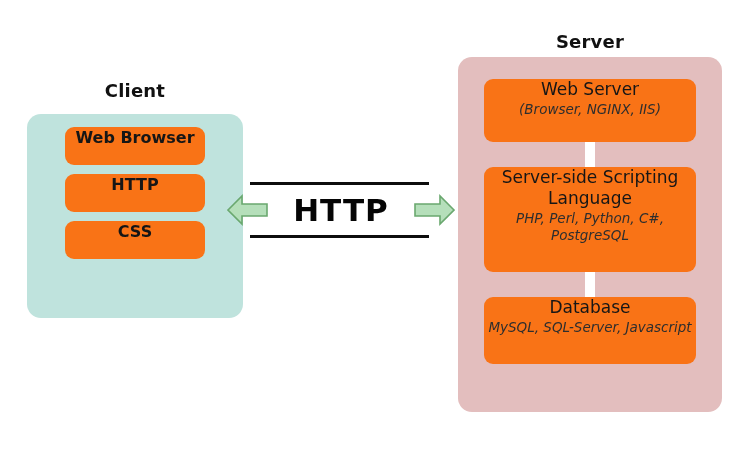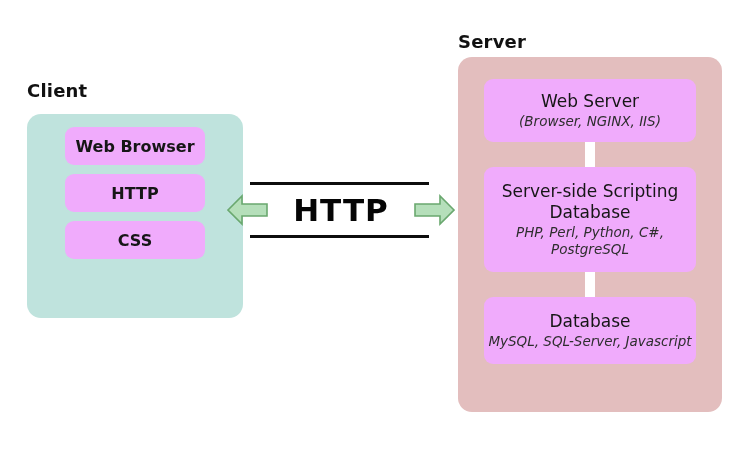--- a/index.html
+++ b/index.html
@@ -15,20 +15,21 @@
     font-family: "DejaVu Sans", "Liberation Sans", sans-serif;
     color: #1a1a1a;
   }
 
   
   .panel-title {
     position: absolute;
     font-weight: bold;
     font-size: 18px;
     letter-spacing: 0.2px;
+    text-align: center;
     color: #111111;
     white-space: nowrap;
   }
   #client-title { left: 27px;  top: 80px; width: 216px; }
   #server-title { left: 458px; top: 31px; width: 264px; }
 
   
   .panel {
     position: absolute;
     border-radius: 14px;
@@ -45,26 +46,26 @@
     left: 458px;
     top: 57px;
     width: 264px;
     height: 355px;
     background: #e3bebe;
   }
 
   
   .card {
     position: absolute;
-    background: #f0abfc;
+    background: #f97316;
     border-radius: 9px;
     display: flex;
     flex-direction: column;
     align-items: center;
-    justify-content: center;
+    justify-content: flex-start;
     text-align: center;
     box-sizing: border-box;
   }
   .card-title {
     font-size: 17px;
     line-height: 21px;
     color: #161616;
   }
   .card-sub {
     font-size: 13.5px;
@@ -189,21 +190,21 @@
 
   <div class="connector" id="connector-0"></div>
   <div class="connector" id="connector-1"></div>
 
   <div class="card server-card" id="server-card-0">
     <div class="card-title">Web Server</div>
     <div class="card-sub">(Browser, NGINX, IIS)</div>
   </div>
 
   <div class="card server-card" id="server-card-1">
-    <div class="card-title">Server-side Scripting Database</div>
+    <div class="card-title">Server-side Scripting Language</div>
     <div class="card-sub">PHP, Perl, Python, C#, PostgreSQL</div>
   </div>
 
   <div class="card server-card" id="server-card-2">
     <div class="card-title">Database</div>
     <div class="card-sub">MySQL, SQL-Server, Javascript</div>
   </div>
 </div>
 
 </body></html>

